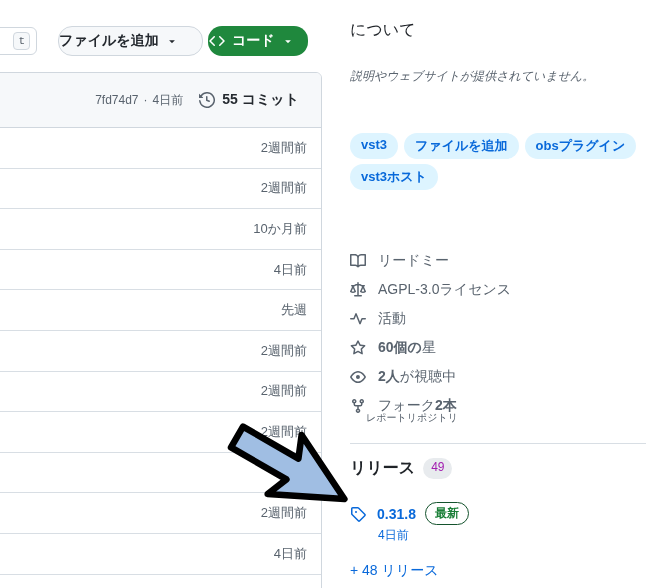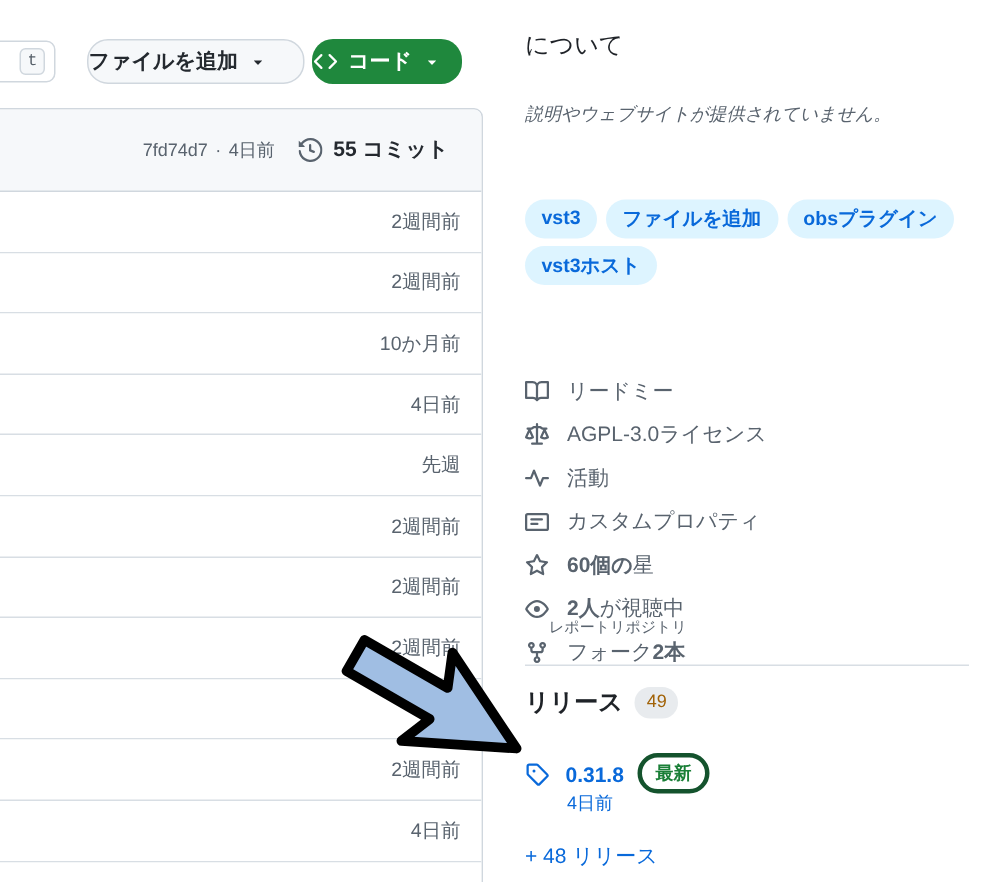--- a/index.html
+++ b/index.html
@@ -45,26 +45,26 @@
   .details { position: absolute; top: 207px; left: 0; width: 298px; margin-top: 39px; }
   .detail { display: flex; align-items: center; height: 29px; color: #59636e; font-size: 14px;
     text-decoration: none; cursor: pointer; }
   .detail .oct { width: 16px; height: 16px; margin-right: 12px; color: #59636e; flex: none; }
   .detail .b { font-weight: bold; }
   .report { position: absolute; top: 411px; left: 16px; font-size: 10px; color: #59636e; cursor: pointer; }
   .divider { position: absolute; top: 443px; left: 0; width: 296px; border-top: 1px solid #d8dee4; }
   .rel-head { position: absolute; top: 458px; left: 0; display: flex; }
   .rel-title { font-size: 16px; font-weight: bold; color: #1f2328; }
   .counter { margin-left: 8px; padding: 2px 8px; background: #e8ebee; border-radius: 2em;
-    font-size: 12px; color: #a16207; }
+    font-size: 12px; color: #a21caf; }
   .release-row { position: absolute; top: 502px; left: 0; display: flex; align-items: center; }
   .release-row .oct { color: #0969da; width: 16px; height: 16px; }
   .relver { margin-left: 11px; font-size: 14px; font-weight: bold; color: #0969da;
     text-decoration: none; cursor: pointer; }
-  .latest-badge { margin-left: 9px; padding: 2px 9px; border: 3px solid #14532d; border-radius: 2em;
+  .latest-badge { margin-left: 9px; padding: 2px 9px; border: 1px solid #14532d; border-radius: 2em;
     color: #1a7f37; font-size: 12px; font-weight: 600; background: #fff; }
   .rel-age { position: absolute; top: 527px; left: 28px; font-size: 12px; color: #0969da; }
   .more-rel { position: absolute; top: 562px; left: 0; font-size: 14px; color: #0969da;
     text-decoration: none; cursor: pointer; }
 
   
   .arrow-svg { position: absolute; left: 220px; top: 408px; overflow: visible; z-index: 10;
     pointer-events: none; }
 </style>
 </head>
@@ -177,28 +177,20 @@
           </span>
           <span>AGPL-3.0ライセンス</span>
         </a>
         <a class="detail">
           <span class="oct">
             <svg viewBox="0 0 16 16" width="16" height="16" fill="currentColor" aria-hidden="true">
               <path d="M6 2c.306 0 .582.187.696.471L10 10.731l1.304-3.26A.751.751 0 0 1 12 7h3.25a.75.75 0 0 1 0 1.5h-2.742l-1.812 4.528a.751.751 0 0 1-1.392 0L6 4.77 4.696 8.03A.75.75 0 0 1 4 8.5H.75a.75.75 0 0 1 0-1.5h2.742l1.812-4.529A.751.751 0 0 1 6 2Z"></path>
             </svg>
           </span>
           <span>活動</span>
-        </a>
-        <a class="detail">
-          <span class="oct">
-            <svg viewBox="0 0 16 16" width="16" height="16" fill="currentColor" aria-hidden="true">
-              <path d="M0 3.75C0 2.784.784 2 1.75 2h12.5c.966 0 1.75.784 1.75 1.75v8.5A1.75 1.75 0 0 1 14.25 14H1.75A1.75 1.75 0 0 1 0 12.25Zm1.75-.25a.25.25 0 0 0-.25.25v8.5c0 .138.112.25.25.25h12.5a.25.25 0 0 0 .25-.25v-8.5a.25.25 0 0 0-.25-.25ZM3.5 6.25a.75.75 0 0 1 .75-.75h7a.75.75 0 0 1 0 1.5h-7a.75.75 0 0 1-.75-.75Zm.75 2.25h4a.75.75 0 0 1 0 1.5h-4a.75.75 0 0 1 0-1.5Z"></path>
-            </svg>
-          </span>
-          <span>カスタムプロパティ</span>
         </a>
         <a class="detail">
           <span class="oct">
             <svg viewBox="0 0 16 16" width="16" height="16" fill="currentColor" aria-hidden="true">
               <path d="M8 .25a.75.75 0 0 1 .673.418l1.882 3.815 4.21.612a.75.75 0 0 1 .416 1.279l-3.046 2.97.719 4.192a.751.751 0 0 1-1.088.791L8 12.347l-3.766 1.98a.75.75 0 0 1-1.088-.79l.72-4.194L.818 6.374a.75.75 0 0 1 .416-1.28l4.21-.611L7.327.668A.75.75 0 0 1 8 .25Zm0 2.445L6.615 5.5a.75.75 0 0 1-.564.41l-3.097.45 2.24 2.184a.75.75 0 0 1 .216.664l-.528 3.084 2.769-1.456a.75.75 0 0 1 .698 0l2.77 1.456-.53-3.084a.75.75 0 0 1 .216-.664l2.24-2.183-3.096-.45a.75.75 0 0 1-.564-.41L8 2.694Z"></path>
             </svg>
           </span>
           <span class="b">60個の</span>
           <span> 星</span>
         </a>

